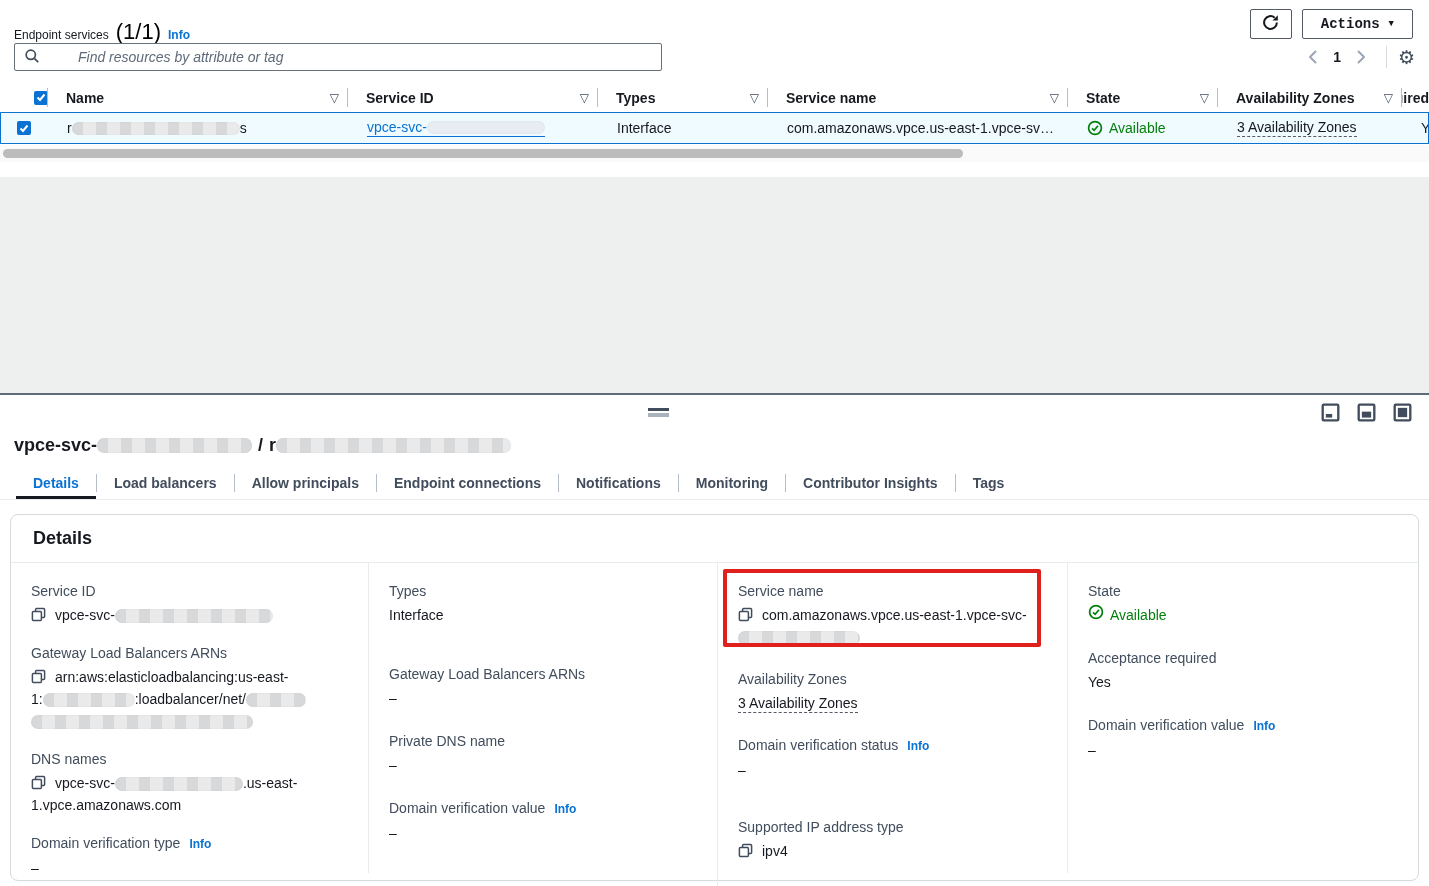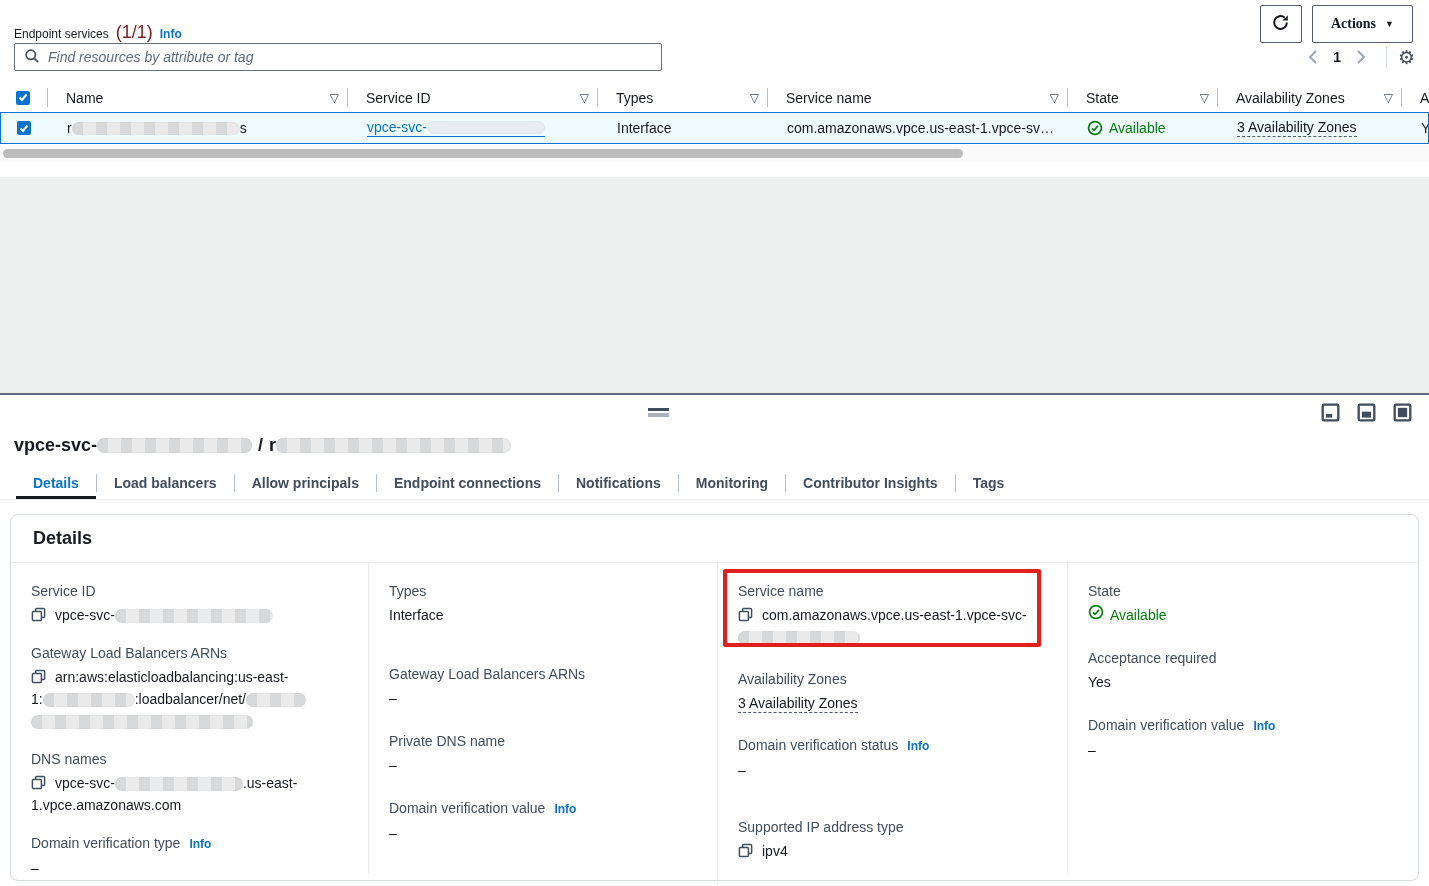--- a/index.html
+++ b/index.html
@@ -7,49 +7,49 @@
   #app {
     position: relative; width: 1429px; height: 886px; overflow: hidden;
     background: #fff; color: #16191f;
     font-family: "Liberation Sans", sans-serif; font-size: 14px;
   }
   
   .header-row { position: absolute; top: 8px; left: 14px; right: 16px; height: 32px;
     display: flex; align-items: center; justify-content: space-between; }
   .title-wrap { display: flex; align-items: baseline; gap: 7px; }
   .page-title { font-size: 12px; font-weight: 400; }
-  .page-count { font-size: 18px; font-weight: 400; color: #7f1d1d; margin-top: 16px; }
+  .page-count { font-size: 22px; font-weight: 400; color: #000000; margin-top: 16px; }
   .info-link { color: #0972d3; font-weight: 700; font-size: 12px; cursor: pointer; }
   .btn-group { display: flex; align-items: center; gap: 10px; }
-  .btn { height: 38px; border: 1px solid #545b64; border-radius: 2px; background: #fff;
+  .btn { height: 30px; border: 1px solid #545b64; border-radius: 2px; background: #fff;
     color: #16191f; font-weight: 700; font-size: 14px; padding: 0 18px;
-    display: flex; align-items: center; gap: 9px; cursor: pointer; font-family: Liberation Serif, serif; }
+    display: flex; align-items: center; gap: 9px; cursor: pointer; font-family: Liberation Mono, monospace; }
   .btn-icon { width: 42px; padding: 0; justify-content: center; }
   .btn-primary { background: #ec7211; border-color: #ec7211; color: #16191f; }
   .caret-down { font-size: 9px; line-height: 1; }
   
   .search-box { position: absolute; top: 43px; left: 14px; width: 648px; height: 28px;
     border: 1px solid #687078; border-radius: 2px; background: #fff;
     display: flex; align-items: center; padding: 0 9px; gap: 8px; }
   .search-box input { border: none; outline: none; flex: 1; font-size: 14px;
-    font-family: inherit; color: #16191f; background: transparent; }
+    font-family: inherit; color: #16191f; background: transparent; margin-left: 30px; }
   .search-box input::placeholder { font-style: italic; color: #5f6b7a; }
   .pagination { position: absolute; top: 44px; right: 14px; height: 26px;
     display: flex; align-items: center; gap: 2px; }
   .page-chevron { width: 26px; height: 24px; display: flex; align-items: center;
     justify-content: center; cursor: pointer; background: none; border: none; }
   .page-num { font-weight: 700; padding: 0 6px; }
   .pg-divider { width: 1px; height: 22px; background: #d5dbdb; margin: 0 9px; }
   .gear { font-size: 19px; color: #414d5c; cursor: pointer;
     font-family: "DejaVu Sans", sans-serif; line-height: 1; }
   
   .grid-cols { display: grid; grid-template-columns: 48px 300px 250px 170px 300px 150px 184px 1fr; }
   .thead { position: absolute; top: 84px; left: 0; right: 0; height: 27px; align-items: center; }
   .th { display: flex; align-items: center; height: 27px; padding-left: 18px;
-    font-weight: 400; color: #16191f; white-space: nowrap; overflow: hidden; position: relative; }
+    font-weight: 700; color: #16191f; white-space: nowrap; overflow: hidden; position: relative; justify-content: flex-end; }
   .th .filter { margin-left: auto; margin-right: 9px; color: #414d5c; font-size: 12px;
     cursor: pointer; font-family: "DejaVu Sans", sans-serif; }
   .col-div { position: absolute; right: 0; top: 4px; width: 1px; height: 19px; background: #b6bec9; }
   .th-check { padding-left: 16px; }
   .trow { position: absolute; top: 112px; left: 0; right: 0; height: 32px; align-items: center;
     background: #f0fbff; border: 1px solid #0972d3; }
   .td { padding-left: 18px; white-space: nowrap; overflow: hidden; display: flex; align-items: center; }
   .td-check { padding-left: 16px; }
   .checkbox { width: 14px; height: 14px; border-radius: 2px; background: #0972d3;
     display: inline-flex; align-items: center; justify-content: center; cursor: pointer; }

